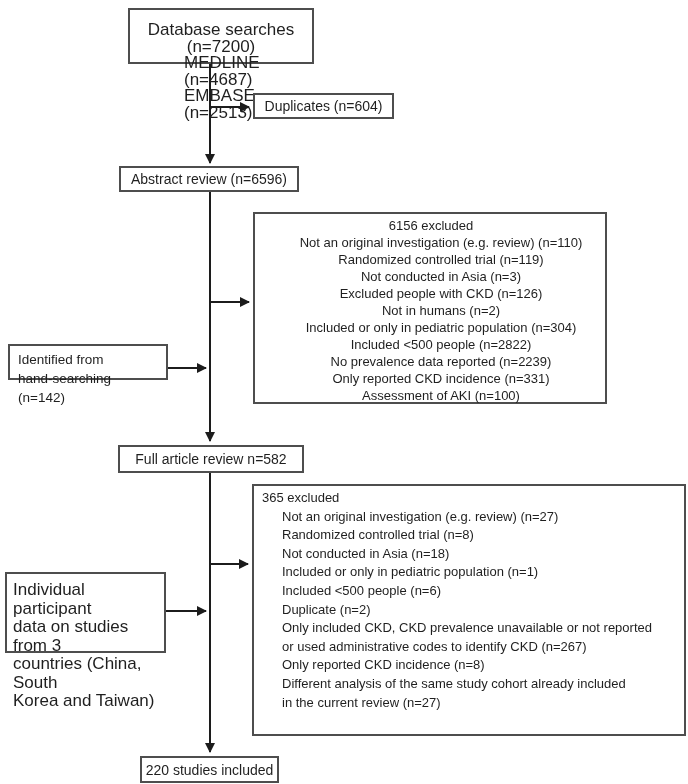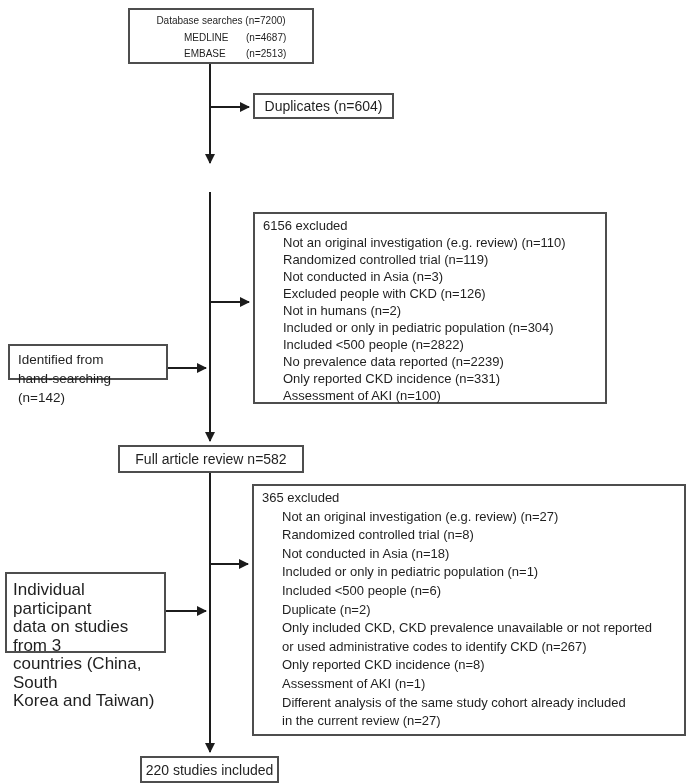--- a/index.html
+++ b/index.html
@@ -25,34 +25,34 @@
     border: 2px solid #4e4e4e;
   }
   .center-box {
     display: flex;
     align-items: center;
     justify-content: center;
     font-size: 14px;
     white-space: nowrap;
   }
   
-  .db-box { padding-top: 3px; font-size: 10px; line-height: 16.5px; }
+  .db-box { padding-top: 12px; font-size: 17px; line-height: 16.5px; }
   .db-title { text-align: center; }
   .db-row { margin-left: 54px; }
   .db-name { display: inline-block; width: 62px; }
   
   .note-box {
     font-size: 17px;
     white-space: pre-line;
   }
   .hand-box { padding: 4px 8px; line-height: 19px; font-size: 13.5px; }
   .ipd-box { padding: 7px 6px; line-height: 18.5px; }
   
   .excl-box { font-size: 13px; padding: 3px 6px; }
-  .excl1-box { line-height: 17px; }
+  .excl1-box { line-height: 17px; text-align: center; }
   .excl2-box { line-height: 18.6px; }
   .excl-header { padding-left: 2px; }
   .excl-item { padding-left: 22px; white-space: pre-line; }
 </style>
 </head>
 <body>
 
 <div id="stage">
 
   <svg id="connectors" width="688" height="784" viewBox="0 0 688 784" xmlns="http://www.w3.org/2000/svg">
@@ -76,20 +76,21 @@
     <div class="db-row">
       <span class="db-name">MEDLINE</span><span>(n=4687)</span>
     </div>
     <div class="db-row">
       <span class="db-name">EMBASE</span><span>(n=2513)</span>
     </div>
   </div>
 
   <div class="box center-box" style="left:253px; top:93px; width:141px; height:26px;">Duplicates (n=604)</div>
 
+  <div class="box center-box" style="left:119px; top:166px; width:180px; height:26px;">Abstract review (n=6596)</div>
 
   <div class="box excl-box excl1-box" style="left:253px; top:212px; width:354px; height:192px;">
     <div class="excl-header">6156 excluded</div>
     <div class="excl-item">Not an original investigation (e.g. review) (n=110)</div>
     <div class="excl-item">Randomized controlled trial (n=119)</div>
     <div class="excl-item">Not conducted in Asia (n=3)</div>
     <div class="excl-item">Excluded people with CKD (n=126)</div>
     <div class="excl-item">Not in humans (n=2)</div>
     <div class="excl-item">Included or only in pediatric population (n=304)</div>
     <div class="excl-item">Included &lt;500 people (n=2822)</div>
@@ -107,21 +108,20 @@
     <div class="excl-header">365 excluded</div>
     <div class="excl-item">Not an original investigation (e.g. review) (n=27)</div>
     <div class="excl-item">Randomized controlled trial (n=8)</div>
     <div class="excl-item">Not conducted in Asia (n=18)</div>
     <div class="excl-item">Included or only in pediatric population (n=1)</div>
     <div class="excl-item">Included &lt;500 people (n=6)</div>
     <div class="excl-item">Duplicate (n=2)</div>
     <div class="excl-item">Only included CKD, CKD prevalence unavailable or not reported
 or used administrative codes to identify CKD (n=267)</div>
     <div class="excl-item">Only reported CKD incidence (n=8)</div>
-    <div class="excl-item">Assessment of AKI (n=1)</div>
     <div class="excl-item">Different analysis of the same study cohort already included
 in the current review (n=27)</div>
   </div>
 
   <div class="box note-box ipd-box" style="left:5px; top:572px; width:161px; height:81px;">Individual participant
 data on studies from 3
 countries (China, South
 Korea and Taiwan)</div>
 
   <div class="box center-box" style="left:140px; top:756px; width:139px; height:27px;">220 studies included</div>

